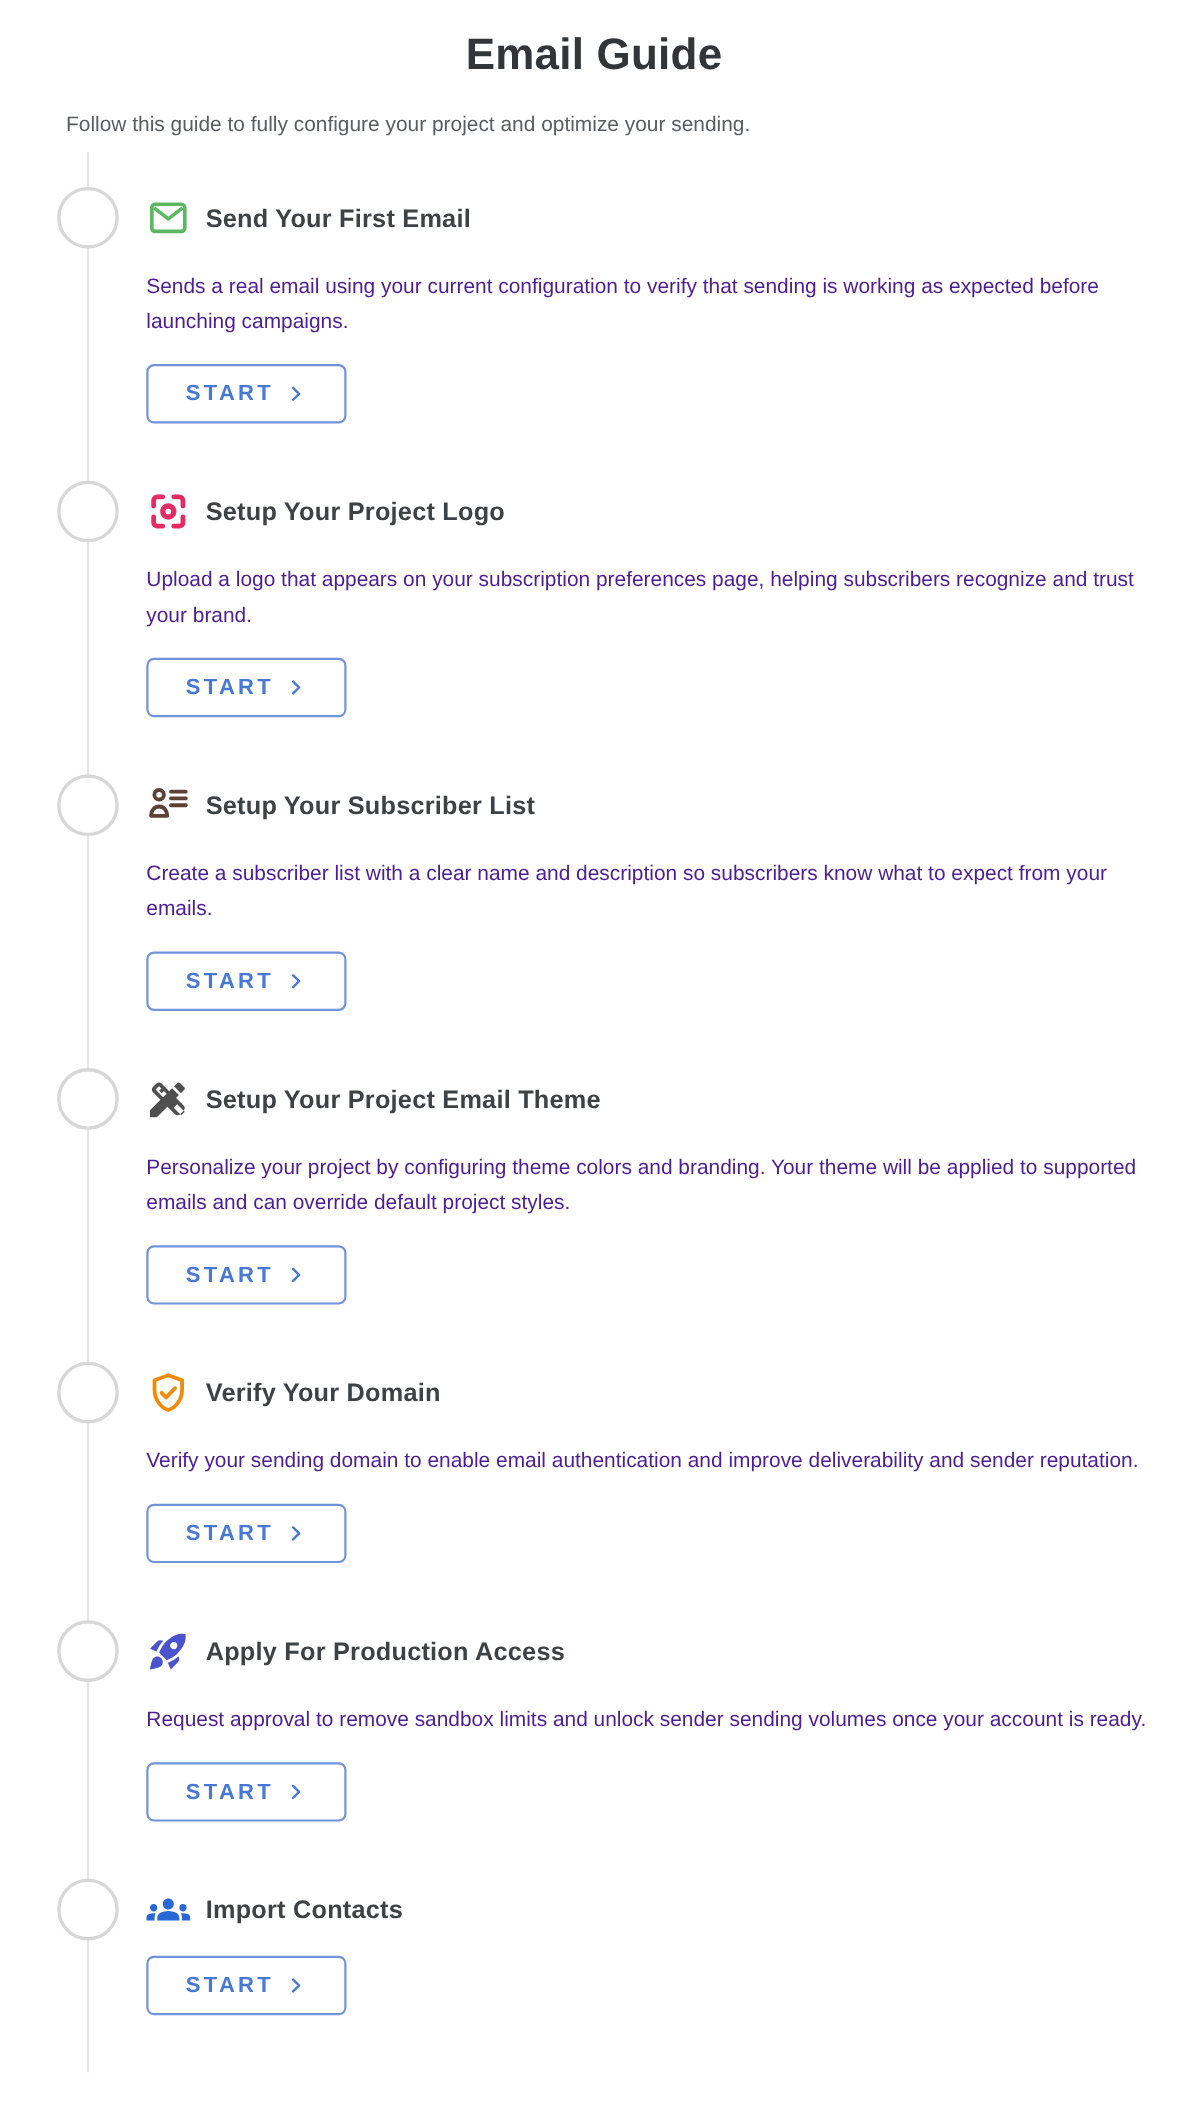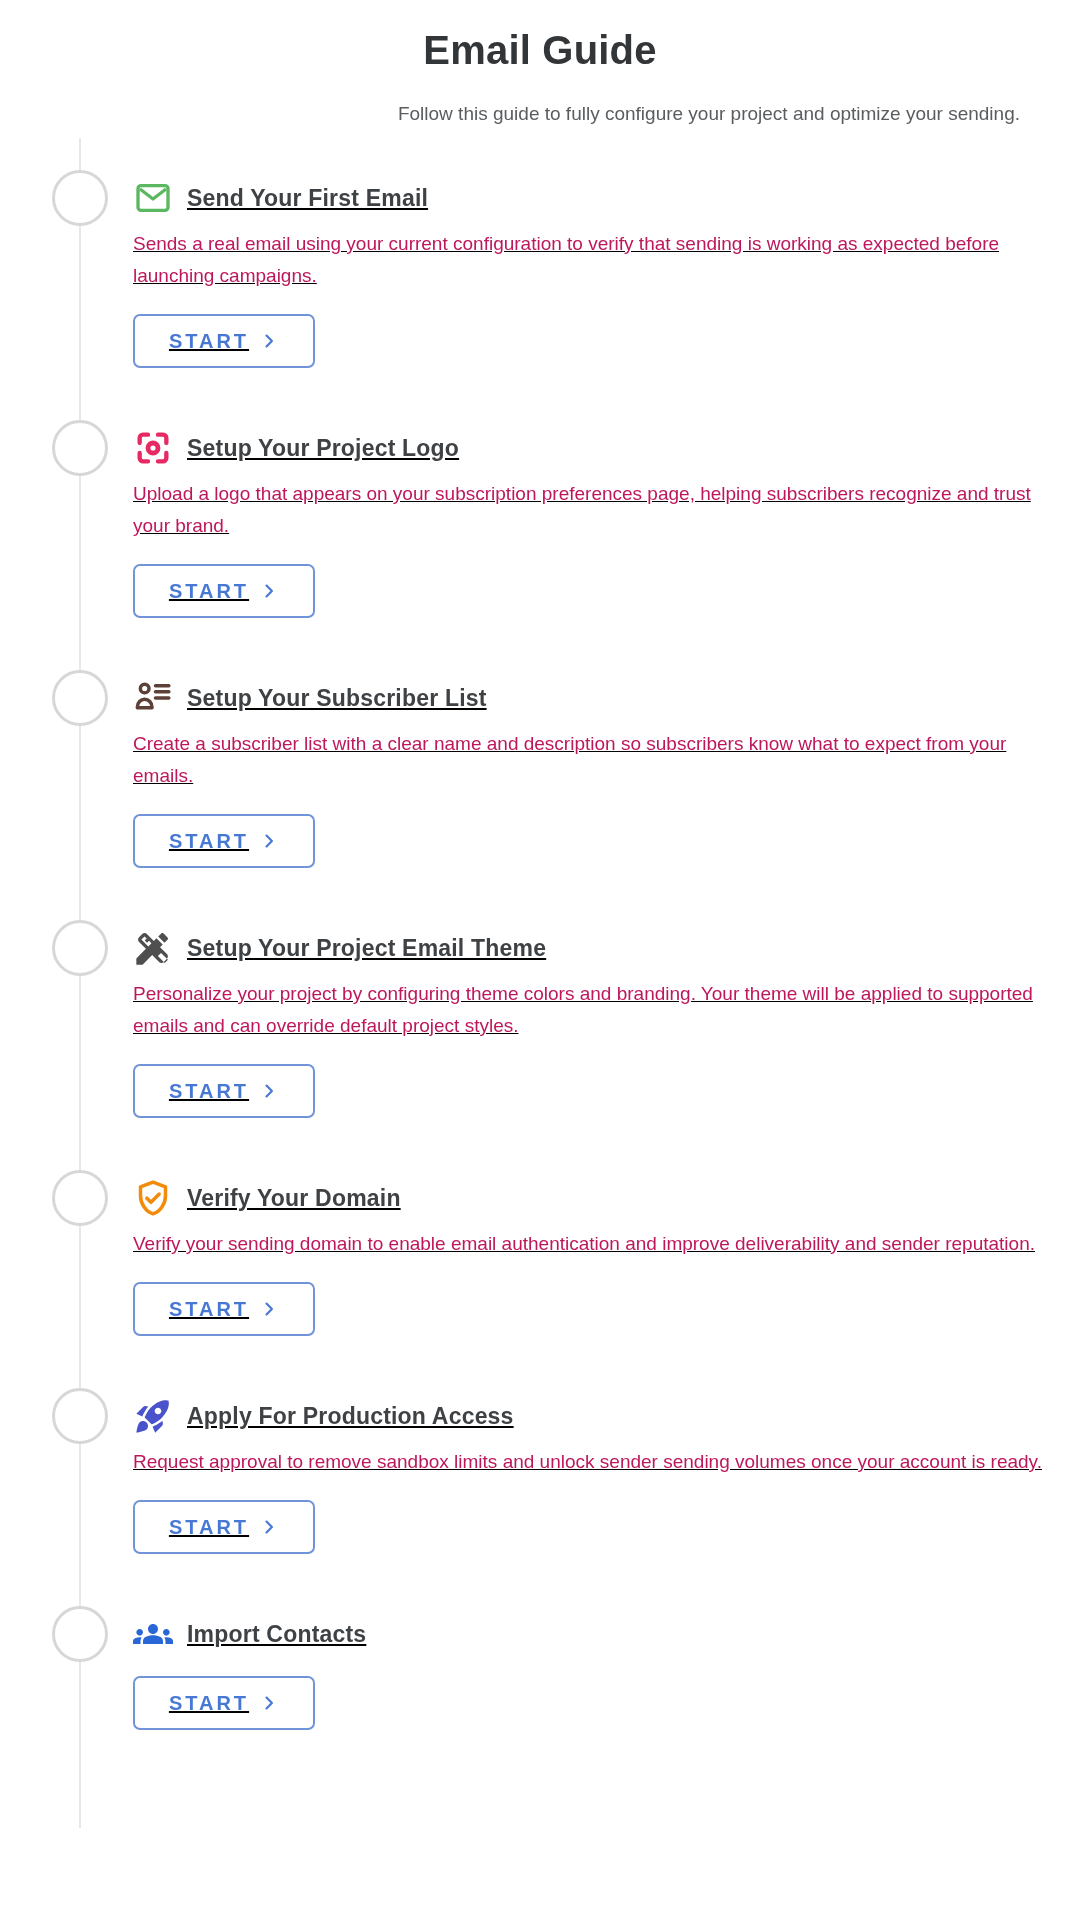--- a/index.html
+++ b/index.html
@@ -14,21 +14,21 @@
     margin: 26px 0 0 0;
     text-align: center;
     font-size: 40px;
     line-height: 48px;
     font-weight: 700;
     color: #333639;
     letter-spacing: 0.2px;
   }
   .page-subtitle {
     margin: 26px auto 0 auto;
-    text-align: right;
+    text-align: left;
     font-size: 19px;
     line-height: 28px;
     color: #5a5d60;
     max-width: 960px;
   }
   .stepper {
     position: relative;
     margin-top: 10px;
     padding: 40px 0 52px 0;
     min-height: 1690px;
@@ -37,21 +37,20 @@
     position: absolute;
     left: 79px; top: 0; bottom: 0;
     width: 2px;
     background: #e7e7e7;
   }
   .step {
     position: relative;
     display: flex;
     align-items: flex-start;
     margin-bottom: 60px;
-    text-decoration: underline;
   }
   .step:last-child { margin-bottom: 0; }
   .circle {
     flex: none;
     width: 56px; height: 56px;
     margin-left: 52px;
     margin-top: -8px;
     border: 3px solid #d7d7d7;
     border-radius: 50%;
     background: #ffffff;
@@ -76,24 +75,24 @@
   }
   .icon svg { width: 40px; height: 40px; }
   .step-title {
     margin: 0 0 0 14px;
     font-size: 23px;
     font-weight: 700;
     color: #3f4245;
     letter-spacing: 0.2px;
   }
   .desc {
-    margin: 10px 0 0 0;
+    margin: 27px 0 0 0;
     font-size: 19px;
     line-height: 32px;
-    color: #be185d;
+    color: #4c1d95;
   }
   .start-btn {
     margin-top: 22px;
     width: 182px;
     height: 54px;
     border: 2px solid #7193da;
     border-radius: 7px;
     background: #ffffff;
     color: #4779d4;
     font-family: "Liberation Sans", sans-serif;

